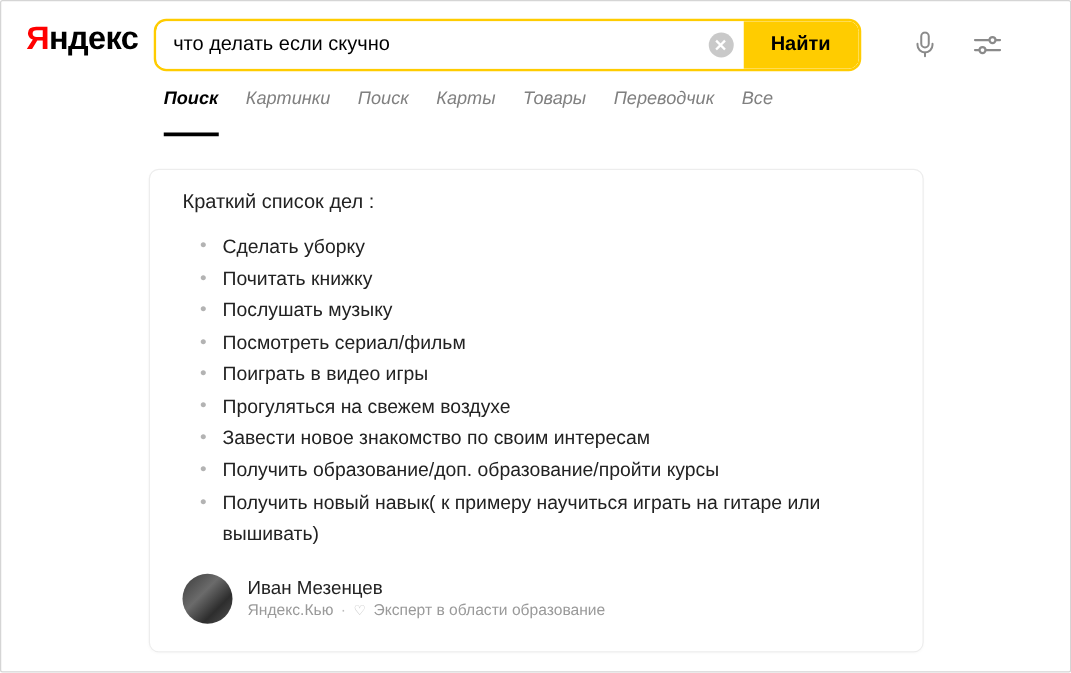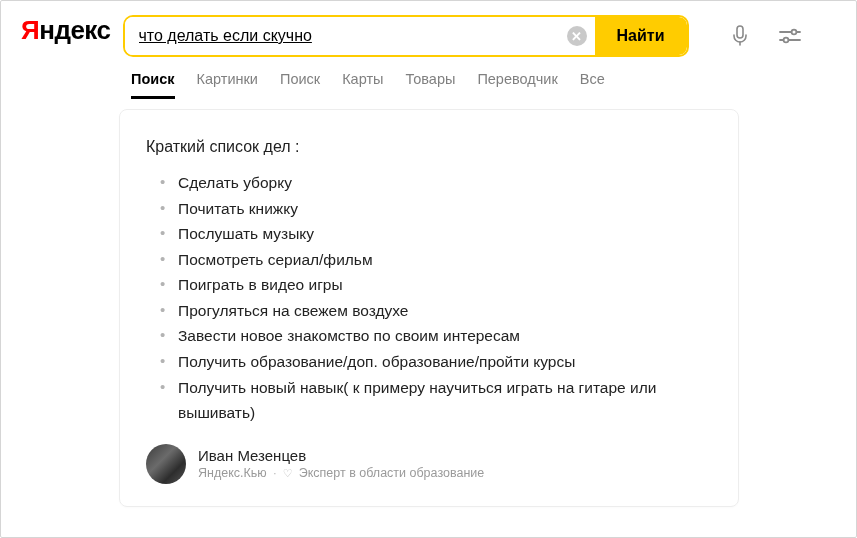--- a/index.html
+++ b/index.html
@@ -35,21 +35,20 @@
     flex: 0 0 566px;
     overflow: hidden;
   }
   .search-input {
     flex: 1;
     border: none;
     outline: none;
     padding: 0 8px 0 14px;
     font-size: 16px;
     color: #000;
-    text-decoration: underline;
   }
   .clear-btn {
     width: 36px;
     display: flex;
     align-items: center;
     justify-content: center;
     cursor: pointer;
     background: #fff;
   }
   .clear-circle {
@@ -81,36 +80,38 @@
   .hicon { cursor: pointer; color: #8a8a8a; display:flex; }
   .tabs {
     display: flex;
     gap: 22px;
     padding: 14px 0 0 130px;
     font-size: 14.5px;
   }
   .tab {
     color: #808080;
     cursor: pointer;
-    padding-bottom: 9px;
+    padding-bottom: 19px;
+    font-style: italic;
   }
   .tab.active {
     color: #000;
     font-weight: bold;
     border-bottom: 3px solid #000;
   }
   .content-area {
     padding: 10px 0 0 118px;
   }
   .card {
     width: 620px;
     border: 1px solid #ededed;
     border-radius: 8px;
-    padding: 28px 26px 22px 26px;
+    padding: 17px 26px 22px 26px;
     box-shadow: 0 1px 2px rgba(0,0,0,0.02);
+    margin-top: 16px;
   }
   .card-title {
     font-size: 16px;
     color: #222;
     margin-bottom: 14px;
   }
   .card-list {
     list-style: none;
     margin-left: 14px;
     margin-bottom: 18px;

